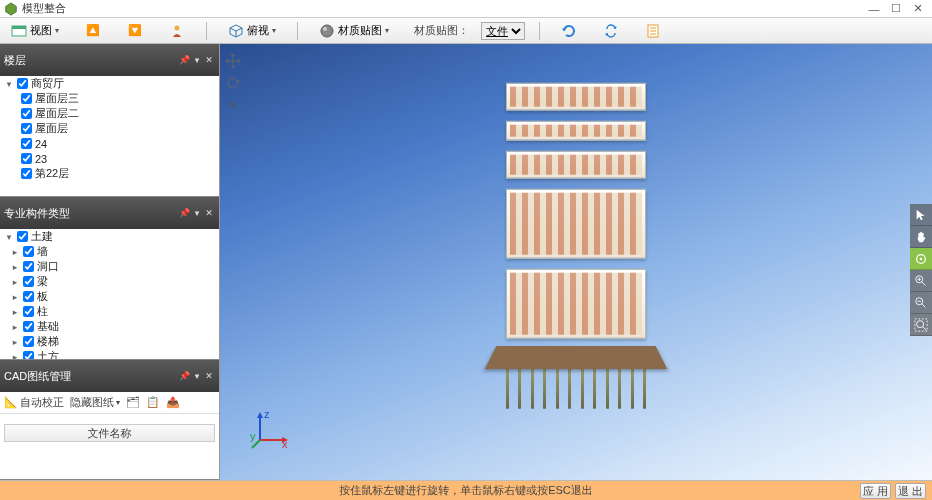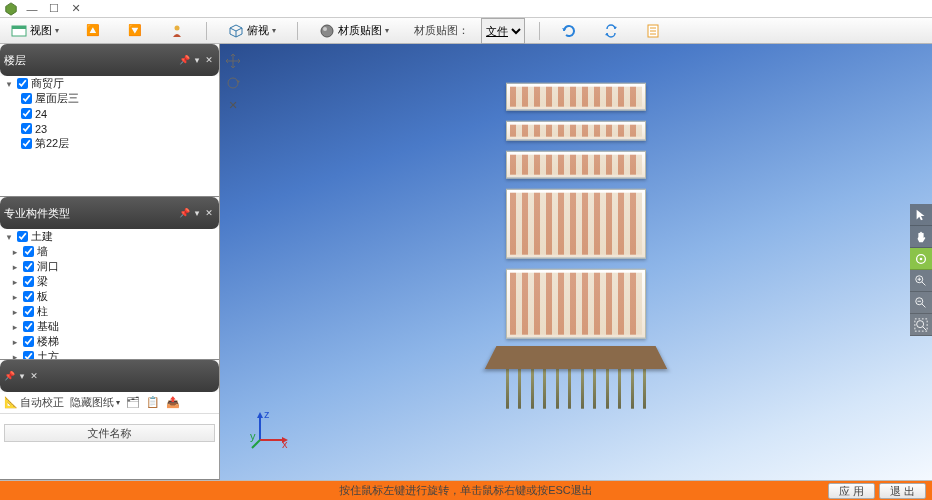--- a/index.html
+++ b/index.html
@@ -18,21 +18,21 @@
 .tbtn .caret { font-size: 8px; color: #555; }
 .tsep { width: 1px; height: 18px; background: #bbb; margin: 0 2px; }
 .ticon { width: 16px; height: 16px; display: inline-flex; align-items: center; justify-content: center; }
 
 
 .main { flex: 1; display: flex; overflow: hidden; }
 
 
 .left { width: 220px; background: #f7f7f7; display: flex; flex-direction: column; border-right: 1px solid #999; }
 .panel { display: flex; flex-direction: column; border-bottom: 1px solid #888; }
-.panel-header { height: 32px; background: linear-gradient(#5a5a5a,#3a3a3a); color: #fff; display: flex; align-items: center; padding: 8px 4px; font-size: 10px; border-radius: 7px; }
+.panel-header { height: 16px; background: linear-gradient(#5a5a5a,#3a3a3a); color: #fff; display: flex; align-items: center; padding: 16px 4px; font-size: 10px; }
 .panel-header .ph-title { flex: 1; }
 .panel-header .ph-btn { width: 12px; text-align: center; cursor: pointer; color: #ddd; font-size: 9px; }
 .panel-body { background: #fff; overflow-y: auto; overflow-x: hidden; position: relative; }
 .panel-body::-webkit-scrollbar { width: 12px; }
 .panel-body::-webkit-scrollbar-track { background: #f0f0f0; border-left: 1px solid #ddd; }
 .panel-body::-webkit-scrollbar-thumb { background: #c0c0c0; border: 1px solid #aaa; }
 #panel1 .panel-body { height: 120px; }
 #panel2 .panel-body { height: 130px; }
 #panel3 .panel-body { flex: 1; }
 #panel3 { flex: 1; }
@@ -61,35 +61,36 @@
 
 .model { position: absolute; left: 50%; top: 50%; transform: translate(-50%,-55%); width: 180px; }
 .floor { width: 140px; height: 28px; margin: 0 auto 10px auto; position: relative; background: linear-gradient(#fff,#f0e4d4); border: 1px solid #bba; box-shadow: 0 2px 3px rgba(0,0,0,.25); }
 .floor::before { content: ""; position: absolute; inset: 3px; background: repeating-linear-gradient(90deg,#c87850 0 6px,#e8d8c0 6px 12px); opacity: .7; }
 .floor.tall { height: 70px; }
 .base { width: 170px; height: 36px; margin: 0 auto; background: #8a6a4a; transform: perspective(200px) rotateX(50deg); box-shadow: 0 3px 4px rgba(0,0,0,.3); }
 .pillars { width: 150px; height: 40px; margin: -6px auto 0; display: flex; justify-content: space-around; }
 .pillars span { width: 3px; height: 40px; background: linear-gradient(#9a9a6a,#6a6a4a); }
 
 
-.status { height: 20px; background: #f97316; border-top: 1px solid #bbb; display: flex; align-items: center; justify-content: center; color: #444; position: relative; font-size: 11px; }
+.status { height: 20px; background: #fdba74; border-top: 1px solid #bbb; display: flex; align-items: center; justify-content: center; color: #444; position: relative; font-size: 11px; }
 .status .sbtns { position: absolute; right: 6px; display: flex; gap: 4px; }
-.status .sbtn { height: 16px; padding: 0 10px; border: 1px solid #aaa; background: linear-gradient(#fdfdfd,#e6e6e6); border-radius: 2px; cursor: pointer; line-height: 14px; }
-
-select.precision { height: 26px; font-size: 11px; border: 1px solid #aaa; text-decoration: underline; }
+.status .sbtn { height: 16px; padding: 0 2px; border: 1px solid #aaa; background: linear-gradient(#fdfdfd,#e6e6e6); border-radius: 2px; cursor: pointer; line-height: 14px; }
+
+select.precision { height: 18px; font-size: 11px; border: 1px solid #aaa; text-decoration: underline; }
 </style>
 </head>
 <body>
 
 <div class="titlebar">
   <span class="icon">
     <svg viewBox="0 0 16 16">
         <polygon points="8,1 14,5 14,11 8,15 2,11 2,5" fill="#6a9c3a" stroke="#47702a"></polygon>
       </svg>
   </span>
+  <span class="title">模型整合</span>
   <div class="winbtns">
     <span class="winbtn">—</span>
     <span class="winbtn">☐</span>
     <span class="winbtn">✕</span>
   </div>
 </div>
 
 <div class="toolbar">
   <div class="tbtn">
     <span class="ticon">
@@ -183,20 +184,28 @@
           <input type="checkbox" checked="" style="">
           <span class="label">商贸厅</span>
         </div>
         <div id="floors-items">
             <div class="tree-row indent1">
               <input type="checkbox" checked="" style="">
               <span class="label">屋面层三</span>
             </div>
             <div class="tree-row indent1">
               <input type="checkbox" checked="" style="">
+              <span class="label">屋面层二</span>
+            </div>
+            <div class="tree-row indent1">
+              <input type="checkbox" checked="" style="">
+              <span class="label">屋面层</span>
+            </div>
+            <div class="tree-row indent1">
+              <input type="checkbox" checked="" style="">
               <span class="label">24</span>
             </div>
             <div class="tree-row indent1">
               <input type="checkbox" checked="" style="">
               <span class="label">23</span>
             </div>
             <div class="tree-row indent1">
               <input type="checkbox" checked="" style="">
               <span class="label">第22层</span>
             </div>
@@ -257,20 +266,21 @@
               <span class="expand">▸</span>
               <input type="checkbox" checked="" style="">
               <span class="label">土方</span>
             </div>
           </div>
       </div>
     </div>
 
     <div class="panel" id="panel3">
       <div class="panel-header">
+        <span class="ph-title">CAD图纸管理</span>
         <span class="ph-btn">📌</span>
         <span class="ph-btn">▾</span>
         <span class="ph-btn">✕</span>
       </div>
       <div class="panel-body">
         <div class="cad-tools">
           <div class="cad-tool">
             <span class="ci">📐</span>
             <span>自动校正</span>
           </div>

